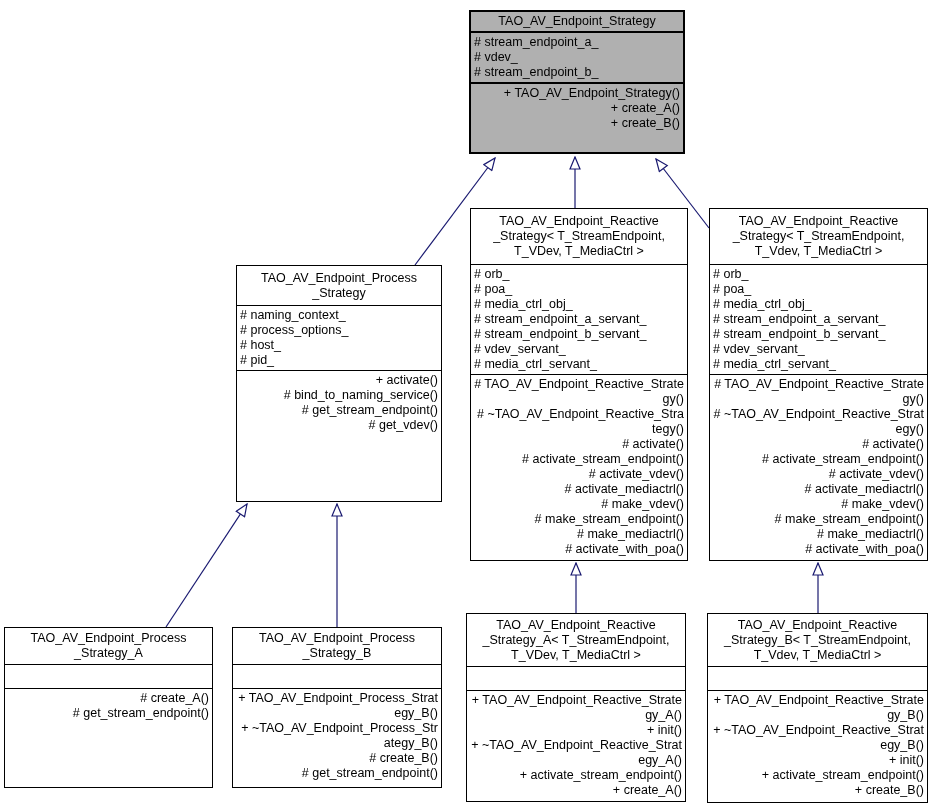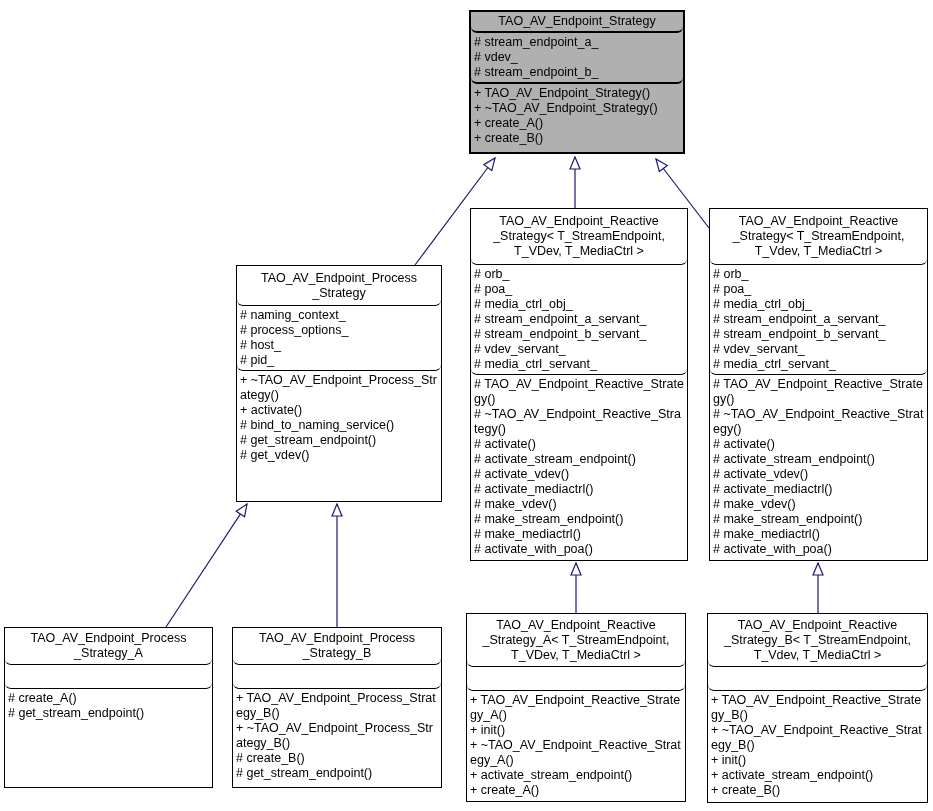--- a/index.html
+++ b/index.html
@@ -31,41 +31,42 @@
     border: 1px solid var(--border, #000000);
     box-sizing: border-box;
     display: flex;
     flex-direction: column;
     overflow: hidden;
   }
   .uml-box.highlight {
     background: var(--highlight_fill, #b0b0b0);
     border-width: 2px;
   }
-  .sec { box-sizing: border-box; overflow: hidden; border-radius: 6px; }
+  .sec { box-sizing: border-box; overflow: hidden; }
   .sec.title {
     text-align: center;
     border-bottom: 1px solid var(--border, #000000);
     display: flex;
     flex-direction: column;
     justify-content: center;
     padding: 1px 3px;
     flex: 0 0 auto;
   }
   .uml-box.highlight .sec.title,
   .uml-box.highlight .sec.attrs { border-bottom-width: 2px; }
   .sec.attrs {
     border-bottom: 1px solid var(--border, #000000);
     padding: 2px 3px;
     min-height: 24px;
     flex: 0 0 auto;
   }
   .sec.methods {
     padding: 2px 3px 0 3px;
     flex: 1 1 auto;
+    text-align: right;
   }
   .mline { word-break: break-all; white-space: normal; }
   .tline { white-space: nowrap; }
 </style>
 </head>
 <body style="--background: #ffffff; --box_fill: #ffffff; --highlight_fill: #b0b0b0; --border: #000000; --arrow: #191970;">
 
 <div class="canvas" style="--background: #ffffff; --box_fill: #ffffff; --highlight_fill: #b0b0b0; --border: #000000; --arrow: #191970;">
 
   <svg class="arrow-layer" width="933" height="811" viewBox="0 0 933 811" xmlns="http://www.w3.org/2000/svg">
@@ -87,39 +88,37 @@
     <div class="sec title" style="height:21px">
         <div class="tline">TAO_AV_Endpoint_Strategy</div>
       </div>
     <div class="sec attrs">
         <div class="mline"># stream_endpoint_a_</div>
         <div class="mline"># vdev_</div>
         <div class="mline"># stream_endpoint_b_</div>
       </div>
     <div class="sec methods">
         <div class="mline">+ TAO_AV_Endpoint_Strategy()</div>
-        <div class="mline">+ ~TAO_AV_Endpoint_Strategy()</div>
         <div class="mline">+ create_A()</div>
         <div class="mline">+ create_B()</div>
       </div>
   </div>
 
   <div class="uml-box" style="left:236px; top:265px; width:206px; height:237px;">
     <div class="sec title" style="height:40px">
         <div class="tline">TAO_AV_Endpoint_Process</div>
         <div class="tline">_Strategy</div>
       </div>
     <div class="sec attrs">
         <div class="mline"># naming_context_</div>
         <div class="mline"># process_options_</div>
         <div class="mline"># host_</div>
         <div class="mline"># pid_</div>
       </div>
     <div class="sec methods">
-        <div class="mline">+ ~TAO_AV_Endpoint_Process_Strategy()</div>
         <div class="mline">+ activate()</div>
         <div class="mline"># bind_to_naming_service()</div>
         <div class="mline"># get_stream_endpoint()</div>
         <div class="mline"># get_vdev()</div>
       </div>
   </div>
 
   <div class="uml-box" style="left:470px; top:208px; width:218px; height:353px;">
     <div class="sec title" style="height:56px">
         <div class="tline">TAO_AV_Endpoint_Reactive</div>

